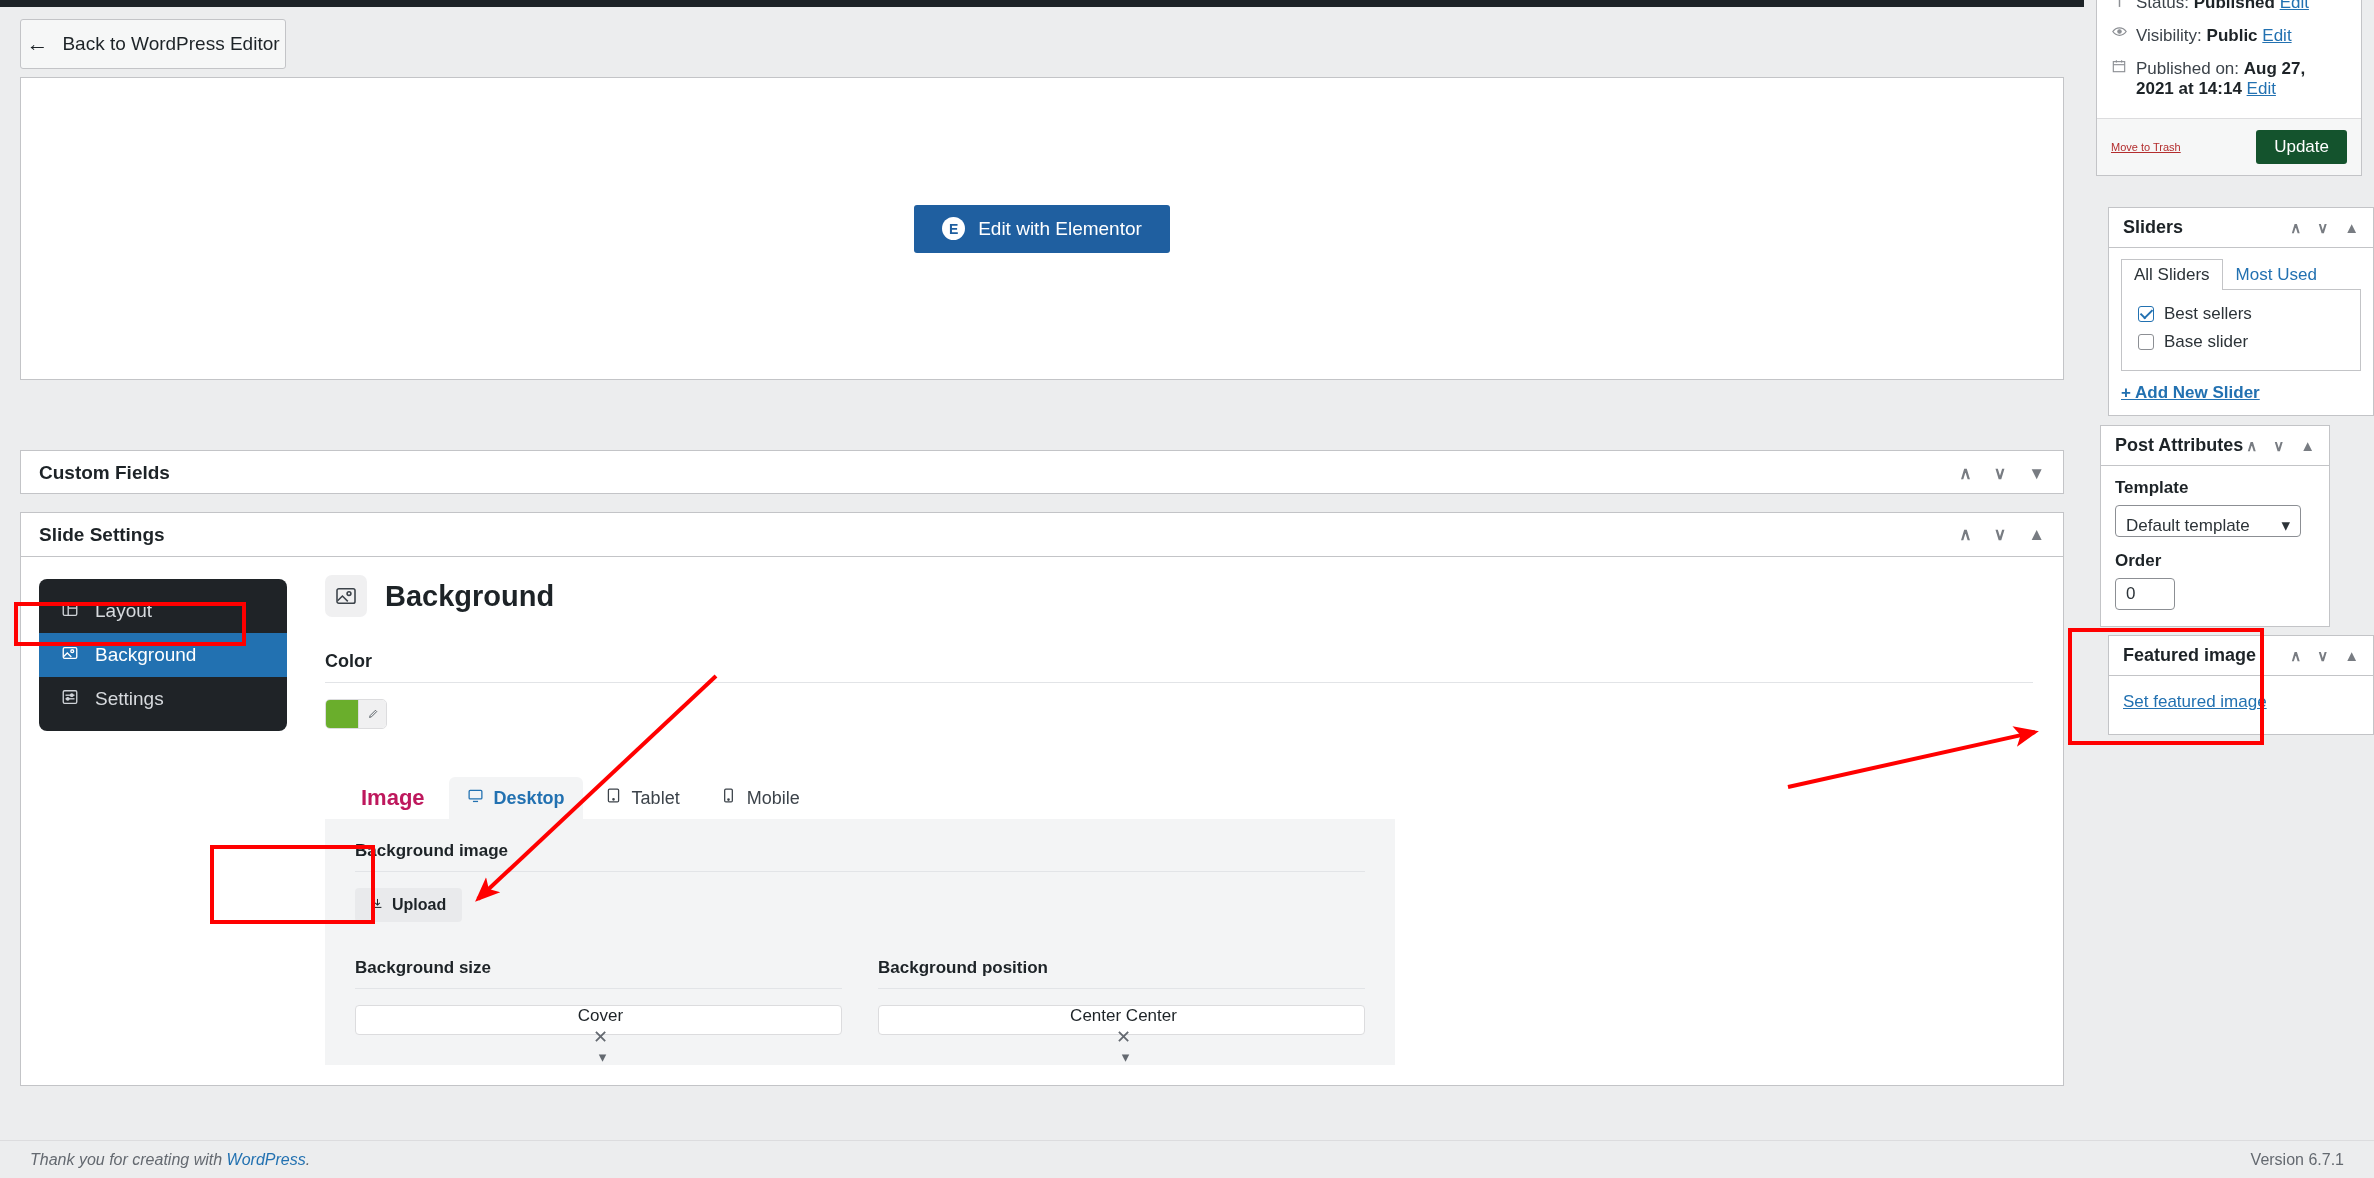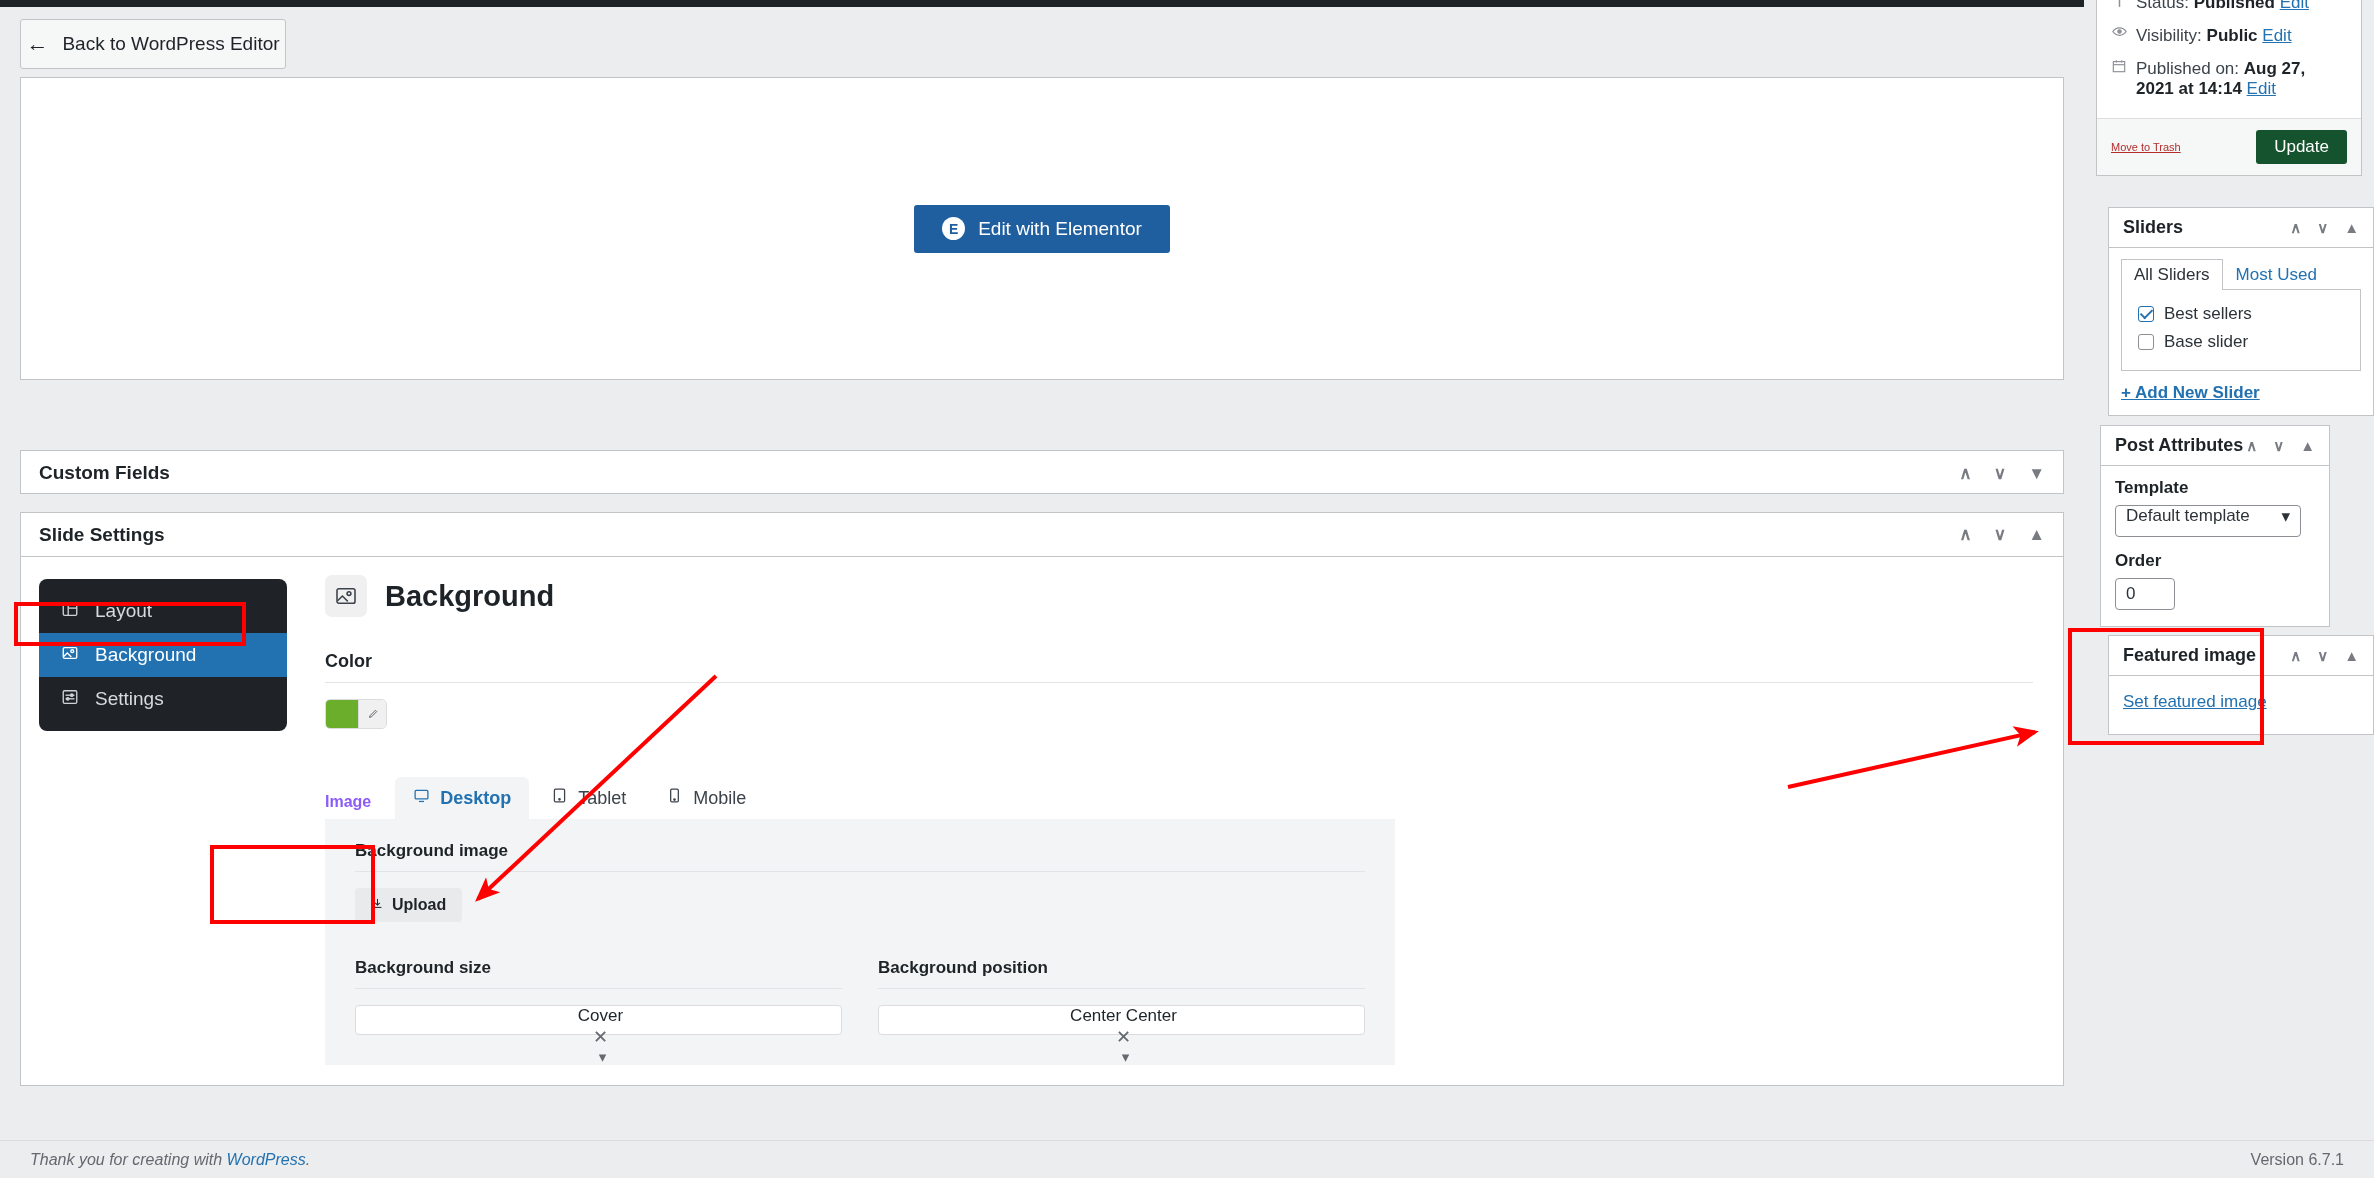--- a/index.html
+++ b/index.html
@@ -130,21 +130,21 @@
   .color-swatch { width:32px; background:#6aae2c; }
   .color-pick {
     flex:1; background:#f0f0f1; display:flex; align-items:center; justify-content:center;
     border-left:1px solid #dcdcde;
   }
 
   .image-tabs-row {
     display:flex; align-items:flex-end; gap:4px;
     margin-top:48px;
   }
-  .image-tabs-row .lbl { font-size:16px; font-weight:bold; color:#8b5cf6; margin-right:20px; padding-bottom:8px;}
+  .image-tabs-row .lbl { font-size:22px; font-weight:bold; color:#be185d; margin-right:20px; padding-bottom:8px;margin-left:36px;}
   .img-tab {
     display:flex; align-items:center; gap:10px;
     padding:10px 18px; font-size:18px; color:#3c434a; cursor:pointer;
     border-radius:6px 6px 0 0;
   }
   .img-tab.active { background:#f3f4f5; color:#2271b1; font-weight:bold; }
 
   .img-panel {
     background:#f3f4f5;
     padding:22px 30px 30px 30px;
@@ -232,21 +232,21 @@
   .add-new {
     margin:0 12px 12px 12px; font-size:17px; font-weight:bold;
     color:#2271b1; text-decoration:underline; cursor:pointer;
   }
 
   
   .pa-body { padding:12px 27px 16px 14px; }
   .pa-label { font-size:17px; font-weight:bold; color:#1d2327; margin-bottom:7px; }
   .pa-select {
     width:186px; height:32px; border:1px solid #8c8f94; border-radius:4px;
-    background:#fff; display:flex; align-items:flex-start; padding:0 10px;
+    background:#fff; display:flex; align-items:flex-end; padding:0 10px;
     font-size:17px; color:#2c3338; margin-bottom:14px; cursor:pointer;
   }
   .pa-select .v { flex:1; }
   .pa-input {
     width:60px; height:32px; border:1px solid #8c8f94; border-radius:4px;
     background:#fff; display:flex; align-items:center; padding:0 10px;
     font-size:17px; color:#2c3338;
   }
 
   

